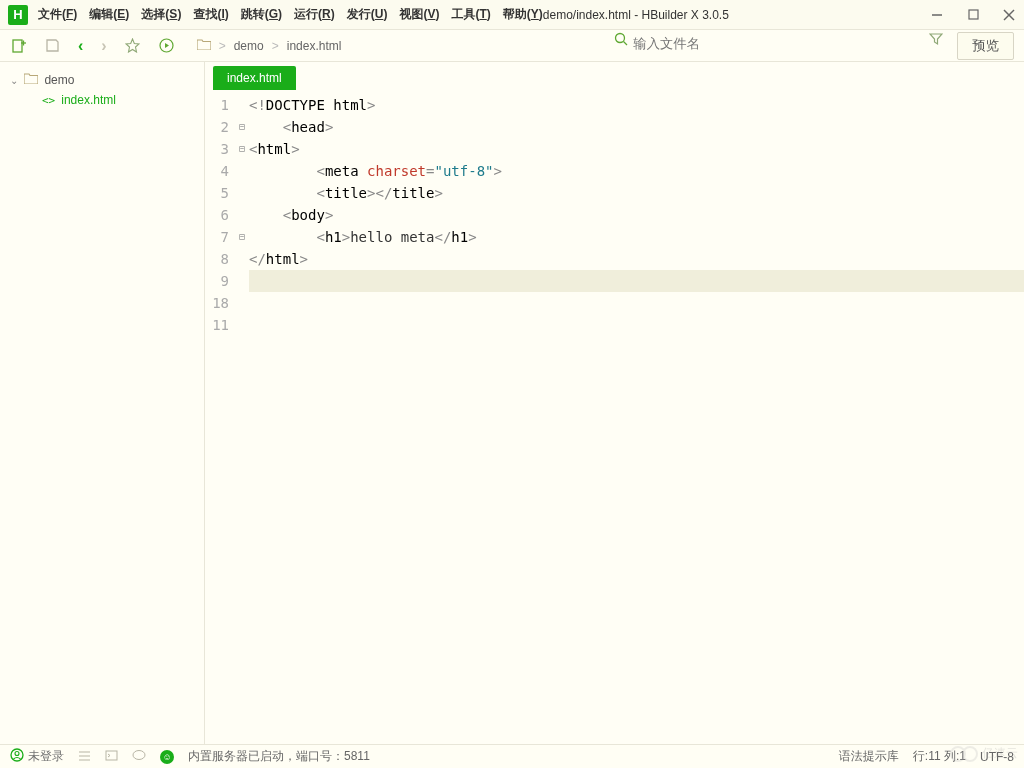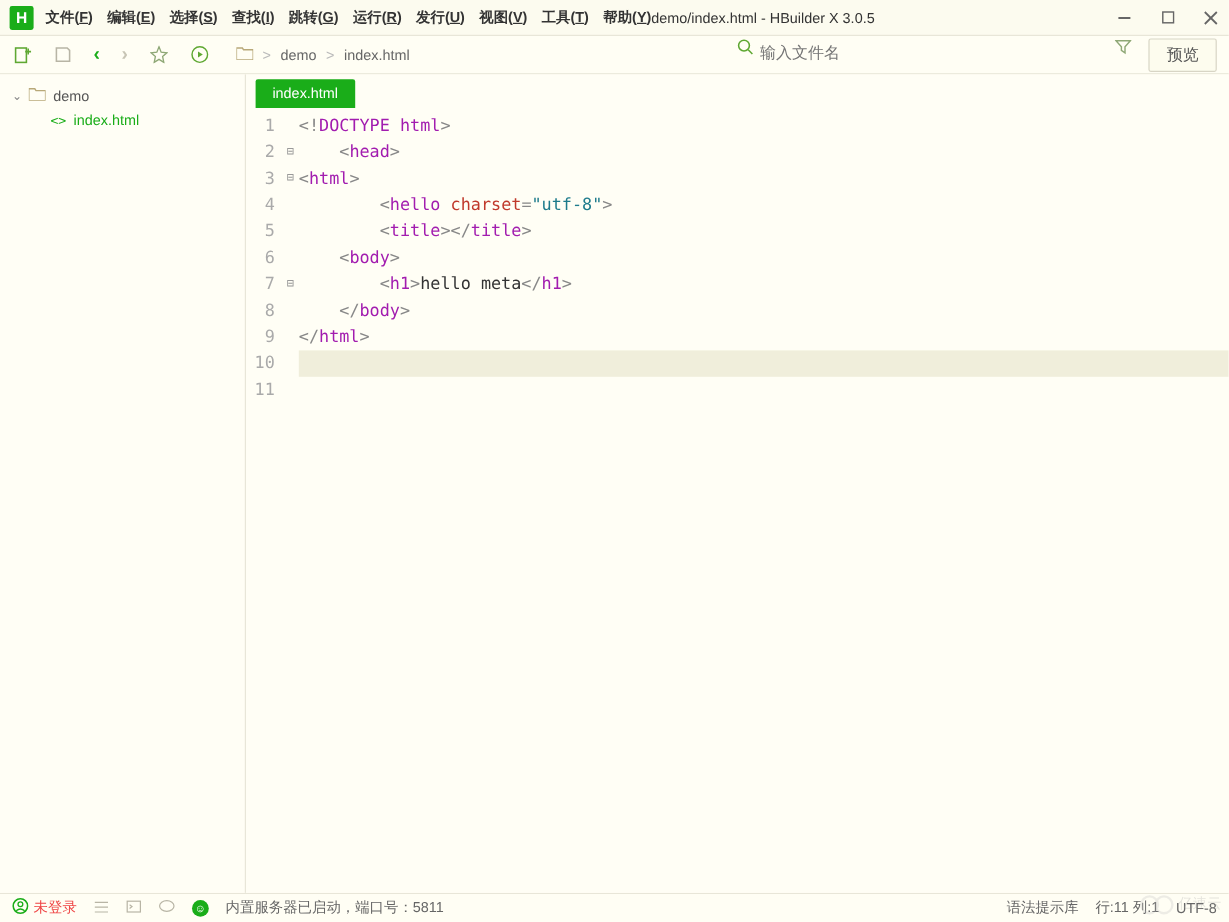--- a/index.html
+++ b/index.html
@@ -38,28 +38,28 @@
   .tab-bar { height: 28px; display: flex; align-items: flex-end; padding-left: 8px; }
   .tab { background: #1aad19; color: #fff; padding: 5px 14px; font-size: 12px; border-radius: 2px 2px 0 0; cursor: pointer; }
   .code-area { flex: 1; display: flex; font-family: Consolas, monospace; font-size: 14px; padding-top: 4px; overflow: hidden; }
   .gutter { width: 30px; text-align: right; color: #aaa; padding-right: 6px; user-select: none; }
   .gutter div { height: 22px; line-height: 22px; }
   .fold-col { width: 14px; color: #999; font-size: 10px; }
   .fold-col div { height: 22px; line-height: 22px; text-align: center; }
   .code-lines { flex: 1; }
   .code-lines .line { height: 22px; line-height: 22px; white-space: pre; color: #333; }
   .code-lines .line.hl { background: #f0eedb; }
-  .tag { color: #a21caf; }
+  .tag { color: #000000; }
   .attr { color: #c0392b; }
   .val { color: #1e7b8c; }
   .txt { color: #333; }
   .punct { color: #888; }
 
   .statusbar { height: 24px; background: #fffef4; border-top: 1px solid #e8e6d8; display: flex; align-items: center; padding: 0 10px; gap: 14px; color: #555; font-size: 12px; }
-  .sb-login { color: #ef4444; display: flex; align-items: center; gap: 4px; }
+  .sb-login { color: #737373; display: flex; align-items: center; gap: 4px; }
   .sb-smiley { width: 14px; height: 14px; background: #1aad19; border-radius: 50%; display: inline-flex; align-items: center; justify-content: center; color: #fff; font-size: 9px; }
   .sb-spacer { flex: 1; }
   .sb-item { color: #666; }
   .sb-grey-icon { color: #b8b5a5; }
 
   .watermark { position: absolute; right: 6px; bottom: 6px; opacity: 0.25; display: flex; align-items: center; gap: 4px; font-size: 12px; color: #999; pointer-events: none; }
   .watermark .wm-circ { width: 16px; height: 16px; border: 2px solid #bbb; border-radius: 50%; display:inline-block; }
 
   .folder-svg { width:14px; height:11px; }
 </style>
@@ -174,45 +174,44 @@
       <div class="gutter" id="gutter">
           <div>1</div>
           <div>2</div>
           <div>3</div>
           <div>4</div>
           <div>5</div>
           <div>6</div>
           <div>7</div>
           <div>8</div>
           <div>9</div>
-          <div>10</div>
+          <div>18</div>
           <div>11</div>
         </div>
       <div class="fold-col" id="foldcol">
           <div></div>
           <div>⊟</div>
           <div>⊟</div>
           <div></div>
           <div></div>
           <div></div>
           <div>⊟</div>
           <div></div>
           <div></div>
           <div></div>
           <div></div>
         </div>
       <div class="code-lines" id="codelines">
           <div class="line"><span class="punct">&lt;!</span><span class="tag">DOCTYPE</span> <span class="tag">html</span><span class="punct">&gt;</span></div>
           <div class="line">    <span class="punct">&lt;</span><span class="tag">head</span><span class="punct">&gt;</span></div>
           <div class="line"><span class="punct">&lt;</span><span class="tag">html</span><span class="punct">&gt;</span></div>
-          <div class="line">        <span class="punct">&lt;</span><span class="tag">hello</span> <span class="attr">charset</span><span class="punct">=</span><span class="val">"utf-8"</span><span class="punct">&gt;</span></div>
+          <div class="line">        <span class="punct">&lt;</span><span class="tag">meta</span> <span class="attr">charset</span><span class="punct">=</span><span class="val">"utf-8"</span><span class="punct">&gt;</span></div>
           <div class="line">        <span class="punct">&lt;</span><span class="tag">title</span><span class="punct">&gt;&lt;/</span><span class="tag">title</span><span class="punct">&gt;</span></div>
           <div class="line">    <span class="punct">&lt;</span><span class="tag">body</span><span class="punct">&gt;</span></div>
           <div class="line">        <span class="punct">&lt;</span><span class="tag">h1</span><span class="punct">&gt;</span><span class="txt">hello meta</span><span class="punct">&lt;/</span><span class="tag">h1</span><span class="punct">&gt;</span></div>
-          <div class="line">    <span class="punct">&lt;/</span><span class="tag">body</span><span class="punct">&gt;</span></div>
           <div class="line"><span class="punct">&lt;/</span><span class="tag">html</span><span class="punct">&gt;</span></div>
           <div class="line hl"></div>
         </div>
     </div>
   </div>
 </div>
 
 <div class="statusbar">
   <span class="sb-login">
     <span><svg width="14" height="14">

